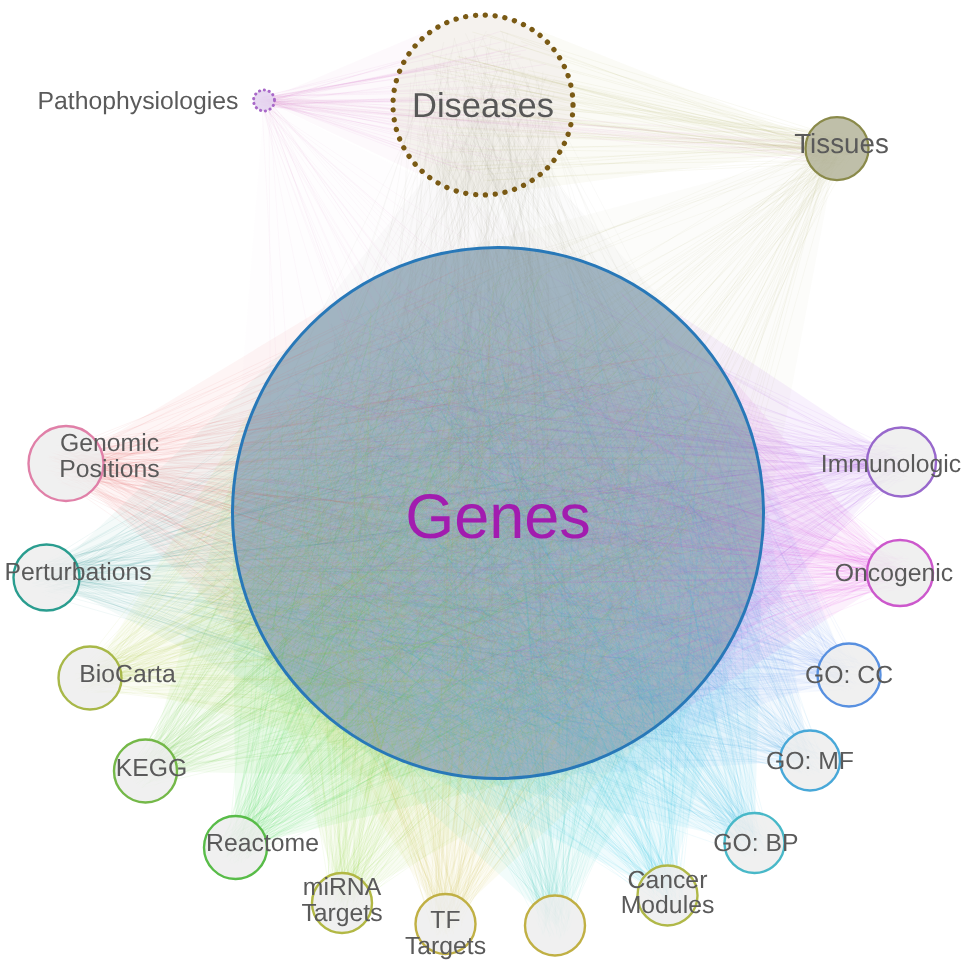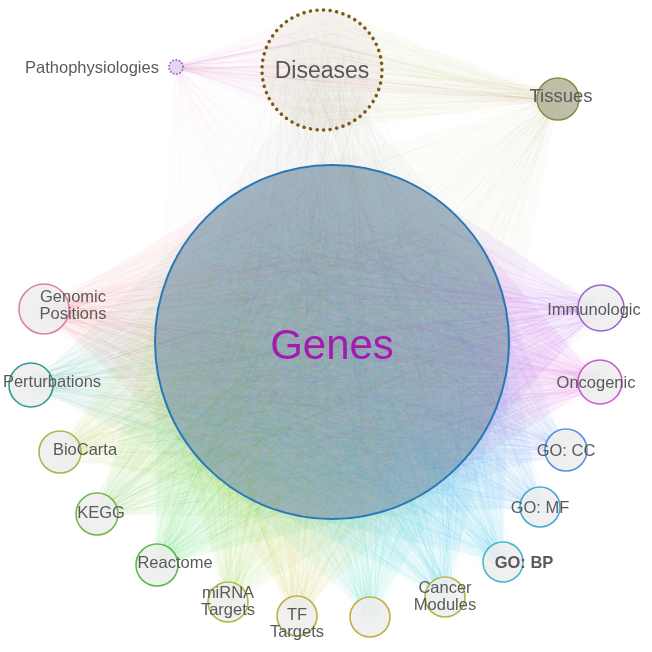--- a/index.html
+++ b/index.html
@@ -2792,19 +2792,19 @@
     <div class="lbl" style="left:92px;  top:68px;">Pathophysiologies</div>
     <div class="lbl tissues-lbl" style="left:561px; top:96px;">Tissues</div>
     <div class="lbl wrap" style="left:57px;  top:305px; width:78px;margin-left:16px;">Genomic Positions</div>
     <div class="lbl" style="left:52px;  top:382px;">Perturbations</div>
     <div class="lbl" style="left:71px;  top:450px;padding-left:28px;">BioCarta</div>
     <div class="lbl" style="left:101px; top:513px;">KEGG</div>
     <div class="lbl" style="left:159px; top:563px;margin-left:16px;">Reactome</div>
     <div class="lbl wrap" style="left:228px; top:601px; width:62px;">miRNA Targets</div>
     <div class="lbl wrap" style="left:297px; top:623px; width:60px;">TF Targets</div>
     <div class="lbl wrap" style="left:445px; top:596px; width:68px;">Cancer Modules</div>
-    <div class="lbl" style="left:524px; top:563px;font-weight:bold;">GO: BP</div>
+    <div class="lbl" style="left:504px; top:563px;">GO: BP</div>
     <div class="lbl" style="left:540px; top:508px;">GO: MF</div>
     <div class="lbl" style="left:566px; top:451px;">GO: CC</div>
     <div class="lbl" style="left:596px; top:383px;">Oncogenic</div>
     <div class="lbl" style="left:594px; top:310px;">Immunologic</div>
   </div>
 </div>
 
 </body></html>

